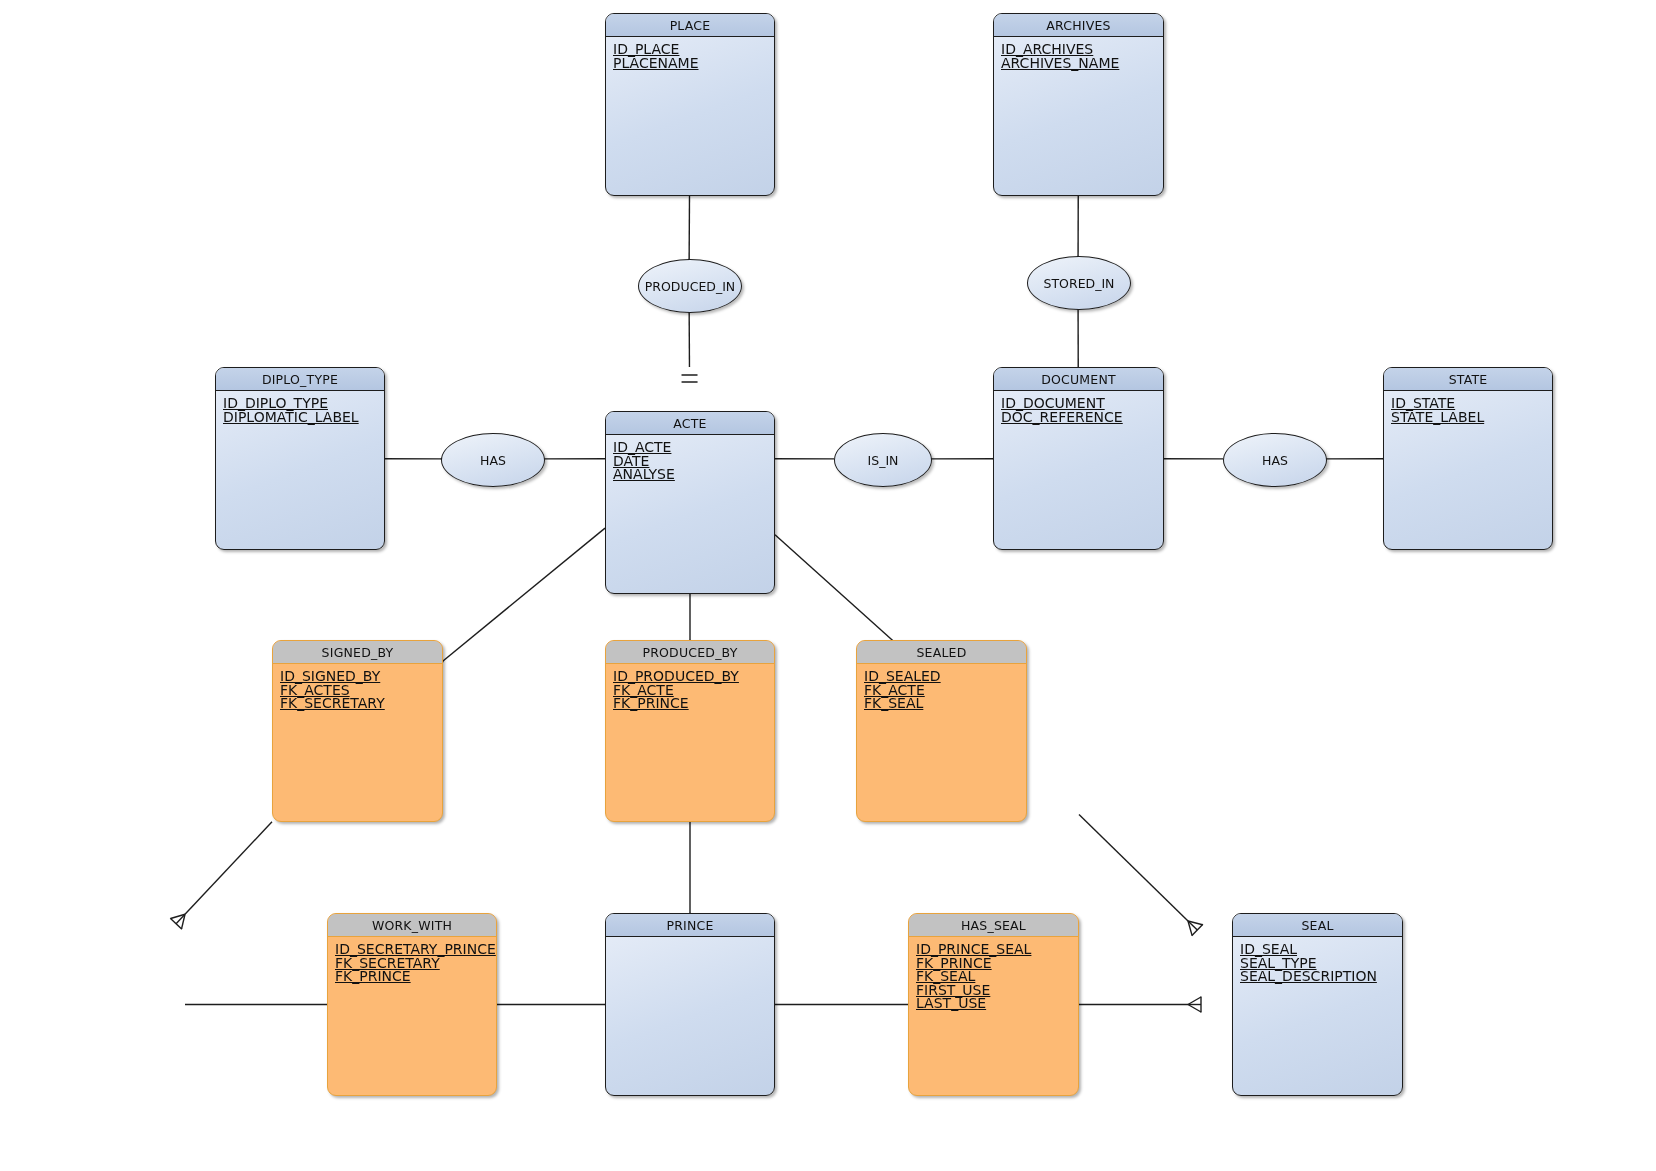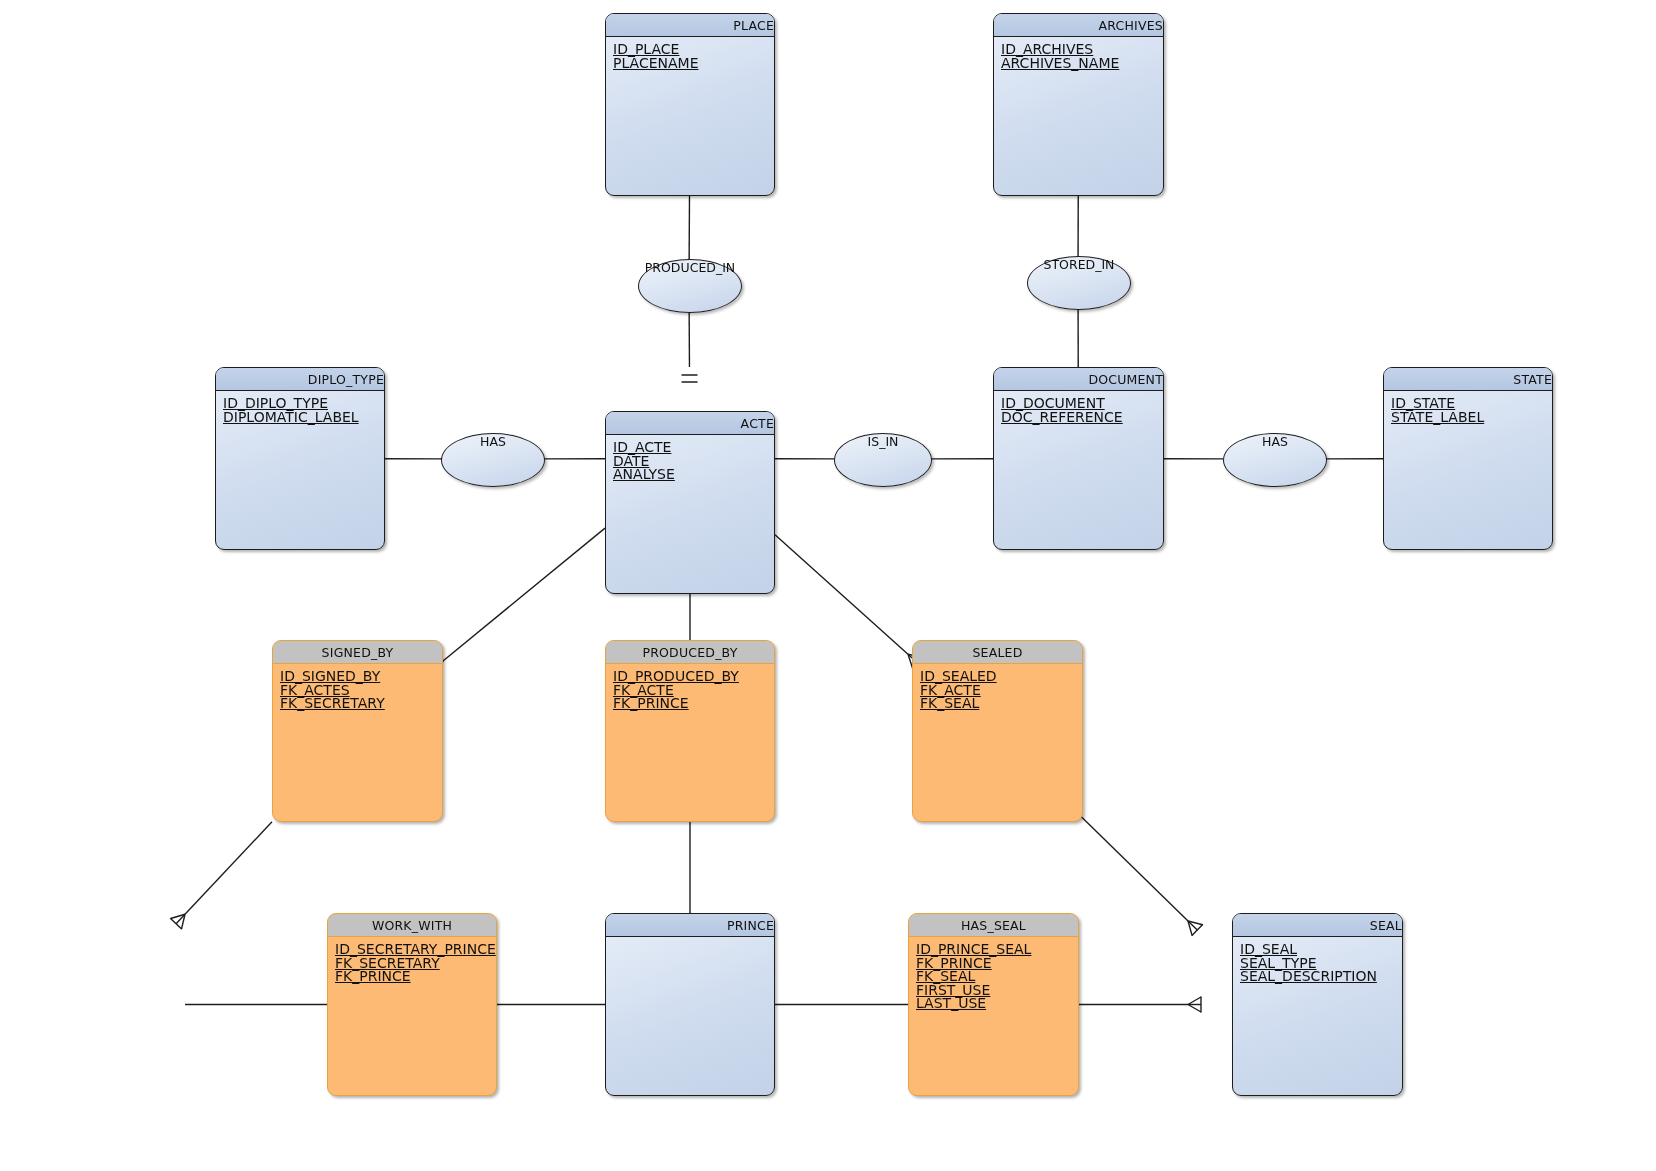--- a/index.html
+++ b/index.html
@@ -13,30 +13,30 @@
   .entity .hdr{box-sizing:border-box;height:23px;line-height:23px;
        text-align:center;font-size:12.5px;color:#111;letter-spacing:.2px;}
   .entity .body{box-sizing:border-box;padding:6px 3px 0 7px;font-size:14px;
        color:#111;line-height:13.5px;text-decoration:underline;}
   .entity .body div{white-space:nowrap;}
 
   
   .ent-blue{border:1.4px solid #1d1d1d;
      background:linear-gradient(160deg,#e8eef8 0%,#cfdcef 55%,#c3d2e8 100%);}
   .ent-blue .hdr{background:linear-gradient(180deg,#c4d3e9 0%,#b4c6e1 100%);
-     border-bottom:1.2px solid #1d1d1d;text-align:right;}
+     border-bottom:1.2px solid #1d1d1d;}
 
   
   .ent-gray{border:1.6px solid #e8a33d;background:#fdba74;}
   .ent-gray .hdr{background:#c2c2c2;border-bottom:1.4px solid #e8a33d;}
 
   .rel{position:absolute;border-radius:50%;border:1.5px solid #1d1d1d;
     background:linear-gradient(165deg,#eef3fa 0%,#d6e1f1 60%,#c6d4ea 100%);
     box-shadow:2px 2px 3px rgba(0,0,0,.28);
-    display:flex;justify-content:center;
+    display:flex;align-items:center;justify-content:center;
     font-size:12.5px;color:#111;}
 </style>
 </head>
 <body>
 
 <div id="canvas">
   <svg id="svg-layer" xmlns="http://www.w3.org/2000/svg" viewBox="0 0 1656 1171">
       <line x1="689.4930747922438" y1="196" x2="689.144043746796" y2="259.000103703326" stroke="#1d1d1d" stroke-width="1.4"></line>
       <g>
         <line x1="689.144043746796" y1="259.000103703326" x2="696.5719075936533" y2="272.041454809425" stroke="#1d1d1d" stroke-width="1.4"></line>
@@ -214,21 +214,21 @@
       </div>
     </div>
     <div class="entity ent-gray" style="left: 605px; top: 640px; width: 170px; height: 182px;">
       <div class="hdr">PRODUCED_BY</div>
       <div class="body">
         <div>ID_PRODUCED_BY</div>
         <div>FK_ACTE</div>
         <div>FK_PRINCE</div>
       </div>
     </div>
-    <div class="entity ent-gray" style="left: 912px; top: 640px; width: 171px; height: 182px;">
+    <div class="entity ent-gray" style="left: 856px; top: 640px; width: 171px; height: 182px;">
       <div class="hdr">SEALED</div>
       <div class="body">
         <div>ID_SEALED</div>
         <div>FK_ACTE</div>
         <div>FK_SEAL</div>
       </div>
     </div>
     <div class="entity ent-gray" style="left: 327px; top: 913px; width: 170px; height: 183px;">
       <div class="hdr">WORK_WITH</div>
       <div class="body">

